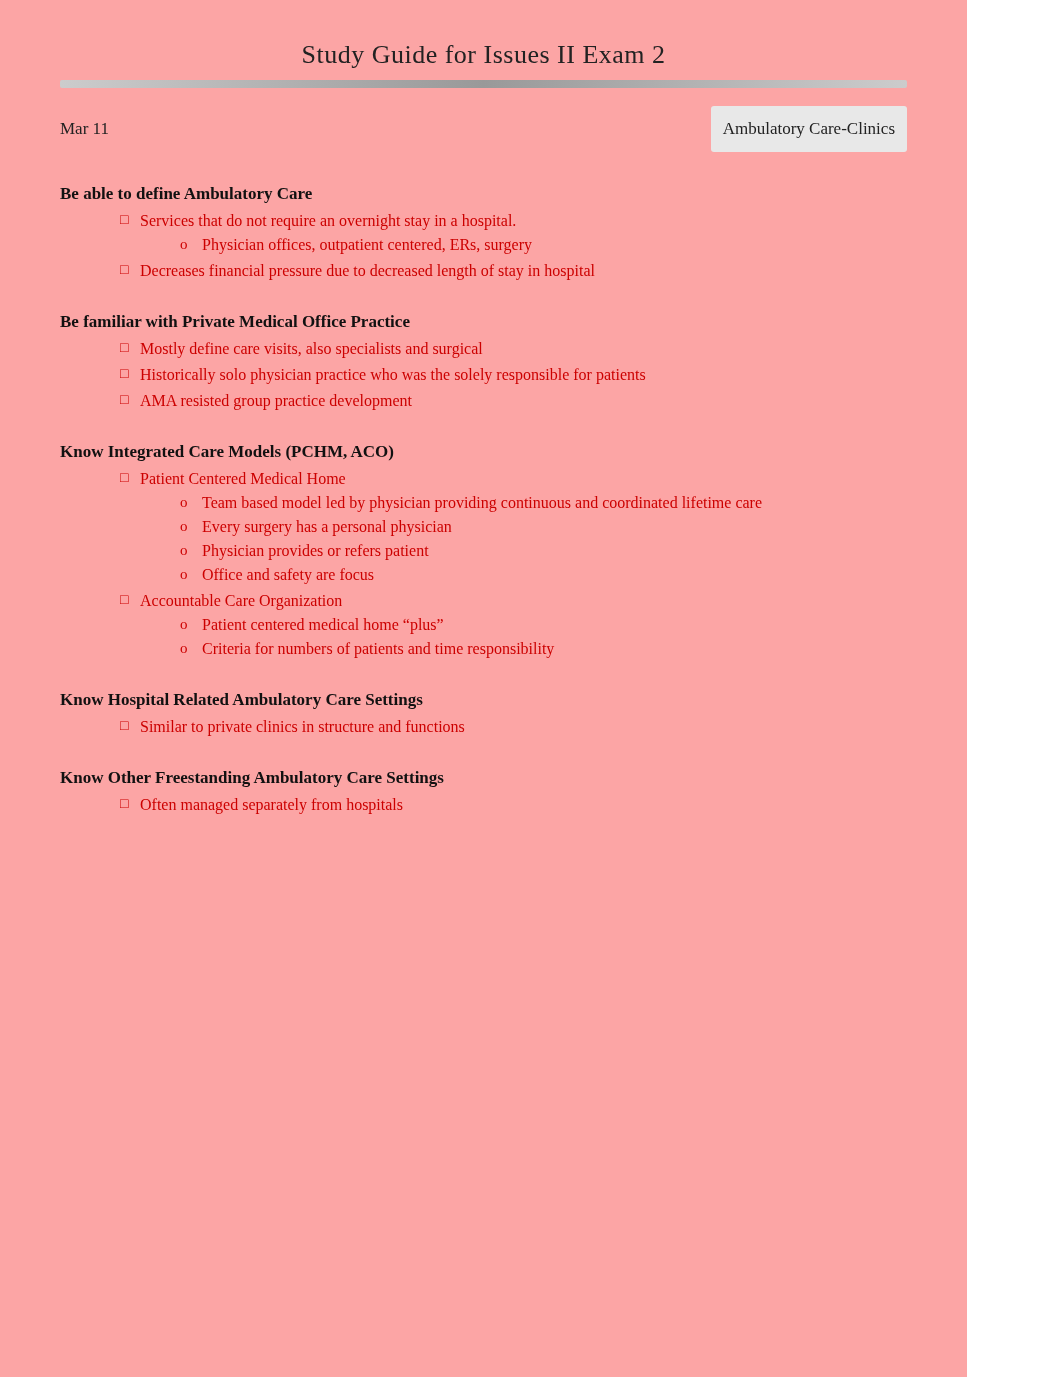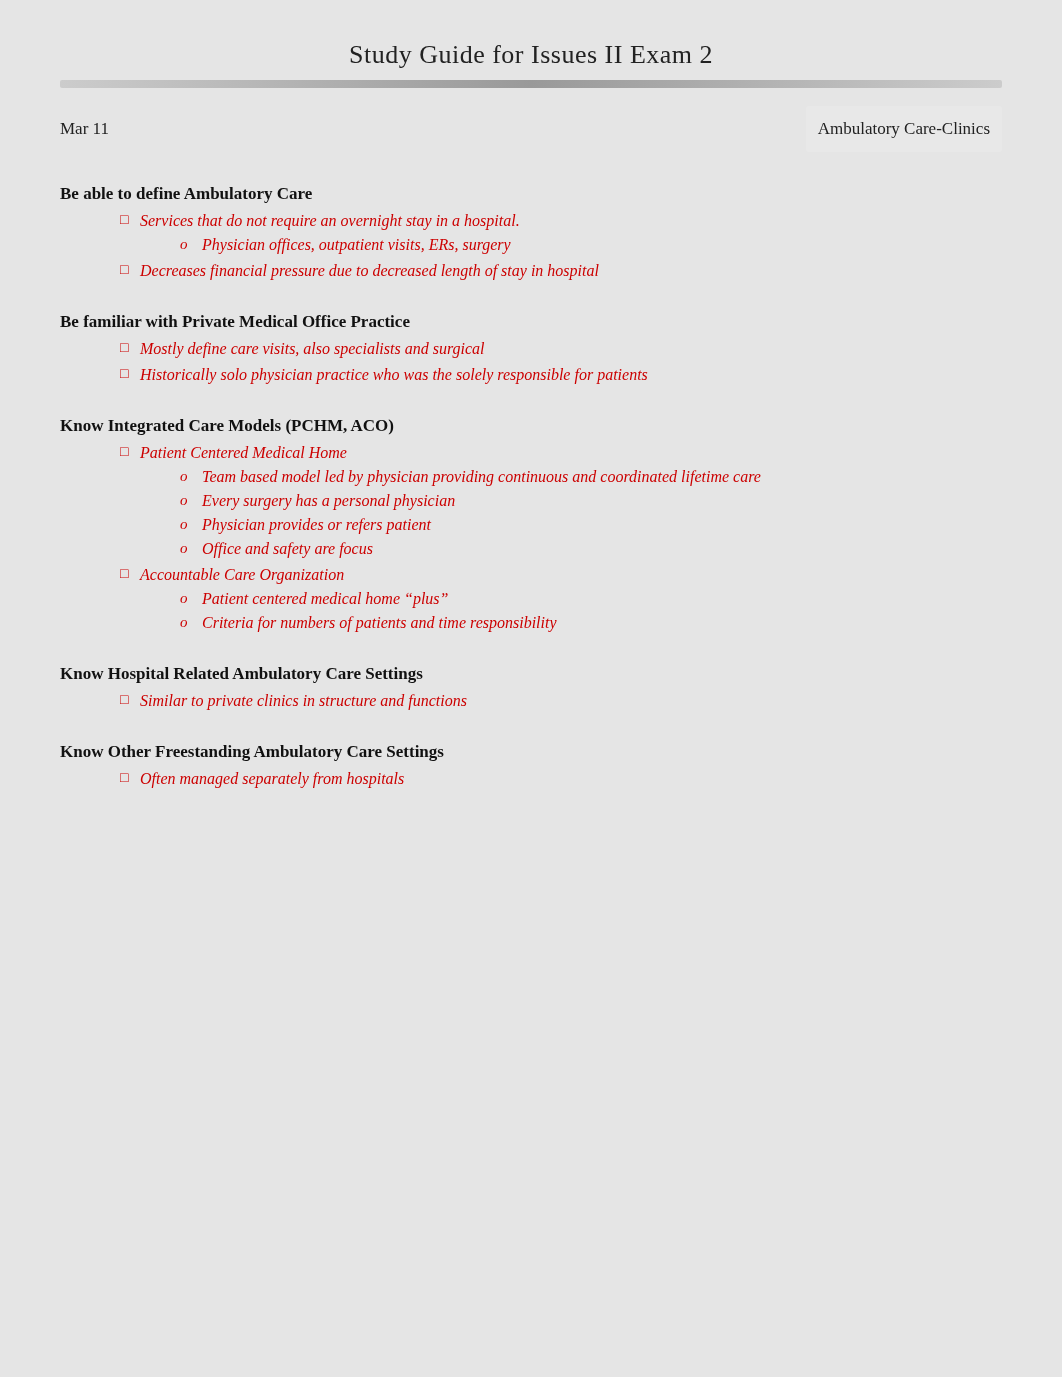--- a/index.html
+++ b/index.html
@@ -10,23 +10,23 @@
 
     body {
       font-family: 'Times New Roman', Times, serif;
       background: #ffffff;
       width: 1062px;
       min-height: 1377px;
       padding: 0;
     }
 
     .page-container {
-      width: 1062px;
+      width: 967px;
       min-height: 1377px;
-      background: #e5e5e5;
+      background: #fca5a5;
       padding: 40px 60px;
     }
 
     .page-title {
       text-align: center;
       font-size: 26px;
       font-weight: normal;
       color: #222;
       margin-bottom: 10px;
       letter-spacing: 0.5px;
@@ -75,21 +75,20 @@
       padding-left: 60px;
       margin-bottom: 6px;
     }
 
     ul.level1 > li {
       position: relative;
       margin-bottom: 8px;
       font-size: 16px;
       color: #cc0000;
       padding-left: 20px;
-      font-style: italic;
     }
 
     ul.level1 > li::before {
       content: '\25A1';
       position: absolute;
       left: 0;
       top: 0;
       font-size: 14px;
       color: #cc0000;
     }
@@ -134,30 +133,31 @@
   <div class="header-row">
     <span class="date-label">Mar 11</span>
     <span class="topic-label">Ambulatory Care-Clinics</span>
   </div>
 
   <div id="sections-container">
       <div class="content-section">
         <div class="section-header">Be able to define Ambulatory Care</div>
         <ul class="level1">
           <li>Services that do not require an overnight stay in a hospital.<ul class="level2">
-              <li>Physician offices, outpatient visits, ERs, surgery</li>
+              <li>Physician offices, outpatient centered, ERs, surgery</li>
             </ul></li>
           <li>Decreases financial pressure due to decreased length of stay in hospital</li>
         </ul>
       </div>
       <div class="content-section">
         <div class="section-header">Be familiar with Private Medical Office Practice</div>
         <ul class="level1">
           <li>Mostly define care visits, also specialists and surgical</li>
           <li>Historically solo physician practice who was the solely responsible for patients</li>
+          <li>AMA resisted group practice development</li>
         </ul>
       </div>
       <div class="content-section">
         <div class="section-header">Know Integrated Care Models (PCHM, ACO)</div>
         <ul class="level1">
           <li>Patient Centered Medical Home<ul class="level2">
               <li>Team based model led by physician providing continuous and coordinated lifetime care</li>
               <li>Every surgery has a personal physician</li>
               <li>Physician provides or refers patient</li>
               <li>Office and safety are focus</li>

